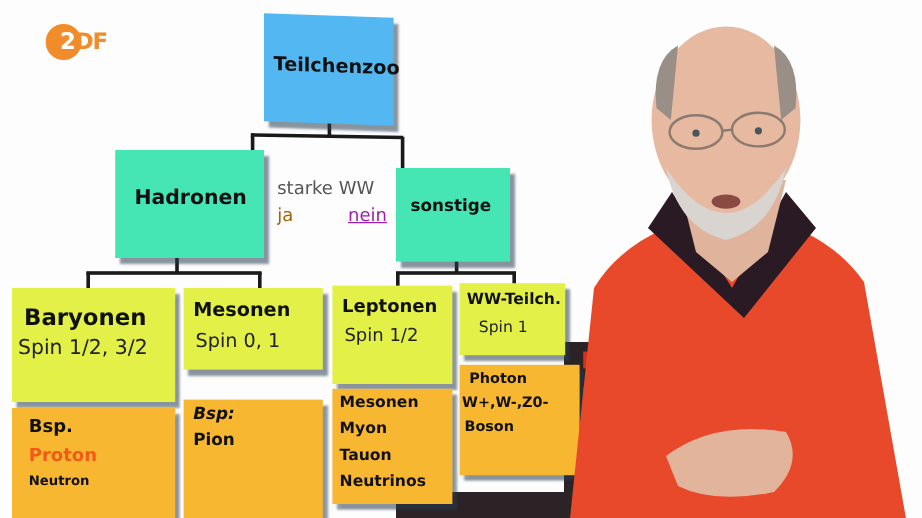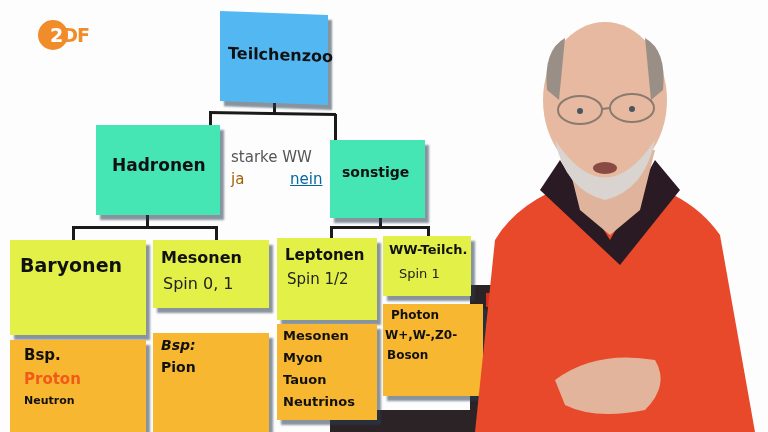--- a/index.html
+++ b/index.html
@@ -45,33 +45,34 @@
 
 <div class="box green" style="left:96px;top:125px;width:124px;height:90px;">
   <div class="label" style="left:16px;top:30px;font-size:17px;">Hadronen</div>
 </div>
 <div class="box green" style="left:330px;top:140px;width:95px;height:78px;">
   <div class="label" style="left:12px;top:24px;font-size:14px;">sonstige</div>
 </div>
 
 <div style="position:absolute;left:231px;top:148px;font-size:15px;color:#555;">starke WW</div>
 <div style="position:absolute;left:231px;top:170px;font-size:15px;color:#a16207;">ja</div>
-<div style="position:absolute;left:290px;top:170px;font-size:15px;color:#0369a1;text-decoration:underline;">nein</div>
+<div style="position:absolute;left:290px;top:170px;font-size:15px;color:#a21caf;text-decoration:underline;">nein</div>
 
 <div style="position:absolute;left:470px;top:285px;width:50px;height:147px;background:#2b2326;">
   <div style="position:absolute;left:16px;top:8px;width:18px;height:14px;background:#d8301f;"></div>
   <div style="position:absolute;left:16px;top:38px;width:18px;height:14px;background:#d8301f;"></div>
   <div style="position:absolute;left:16px;top:68px;width:18px;height:14px;background:#d8301f;"></div>
   <div style="position:absolute;left:16px;top:98px;width:18px;height:14px;background:#d8301f;"></div>
   <div style="position:absolute;left:16px;top:128px;width:18px;height:14px;background:#d8301f;"></div>
 </div>
 <div style="position:absolute;left:330px;top:410px;width:150px;height:22px;background:#2b2326;"></div>
 
 <div class="box yellow" style="left:10px;top:240px;width:136px;height:95px;">
   <div class="label" style="left:10px;top:14px;font-size:19px;">Baryonen</div>
+  <div class="label sub" style="left:5px;top:40px;font-size:17px;">Spin 1/2, 3/2</div>
 </div>
 <div class="box yellow" style="left:153px;top:240px;width:116px;height:68px;">
   <div class="label" style="left:8px;top:8px;font-size:16px;">Mesonen</div>
   <div class="label sub" style="left:10px;top:34px;font-size:16px;">Spin 0, 1</div>
 </div>
 <div class="box yellow" style="left:277px;top:238px;width:100px;height:82px;text-align:center;">
   <div class="label" style="left:8px;top:8px;font-size:15px;">Leptonen</div>
   <div class="label sub" style="left:10px;top:32px;font-size:15px;">Spin 1/2</div>
 </div>
 <div class="box yellow" style="left:383px;top:236px;width:88px;height:60px;text-align:right;">

